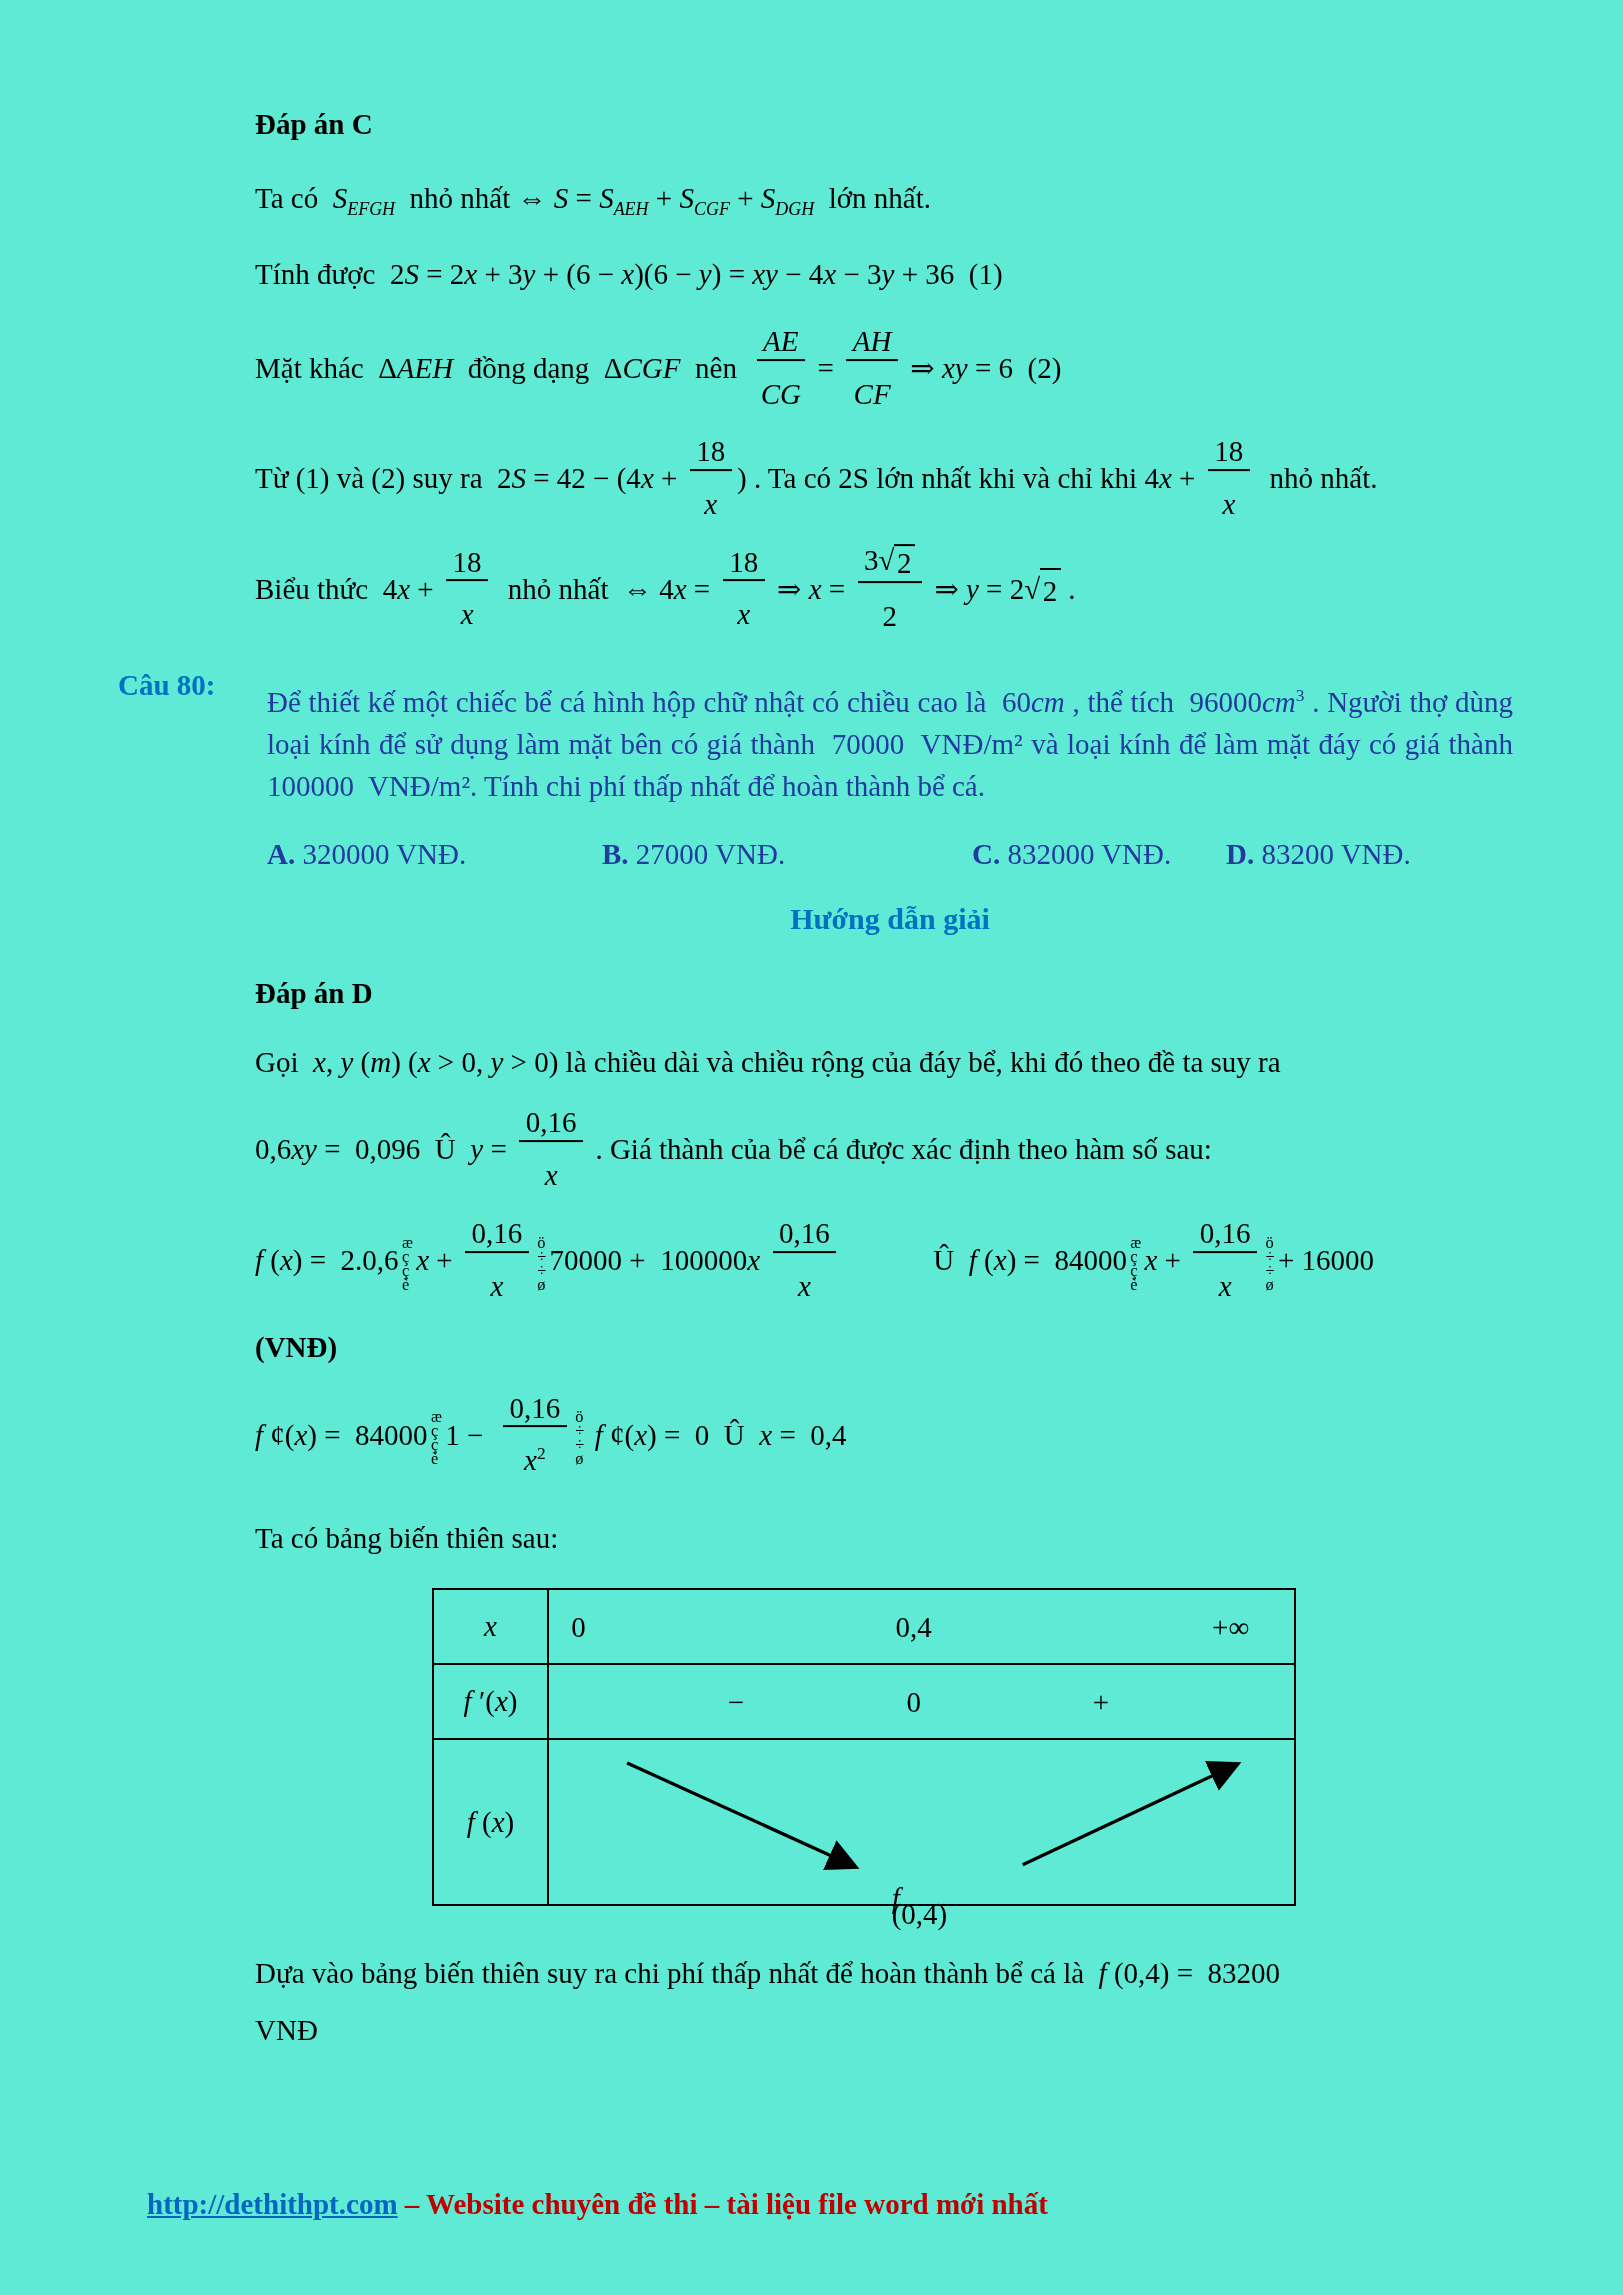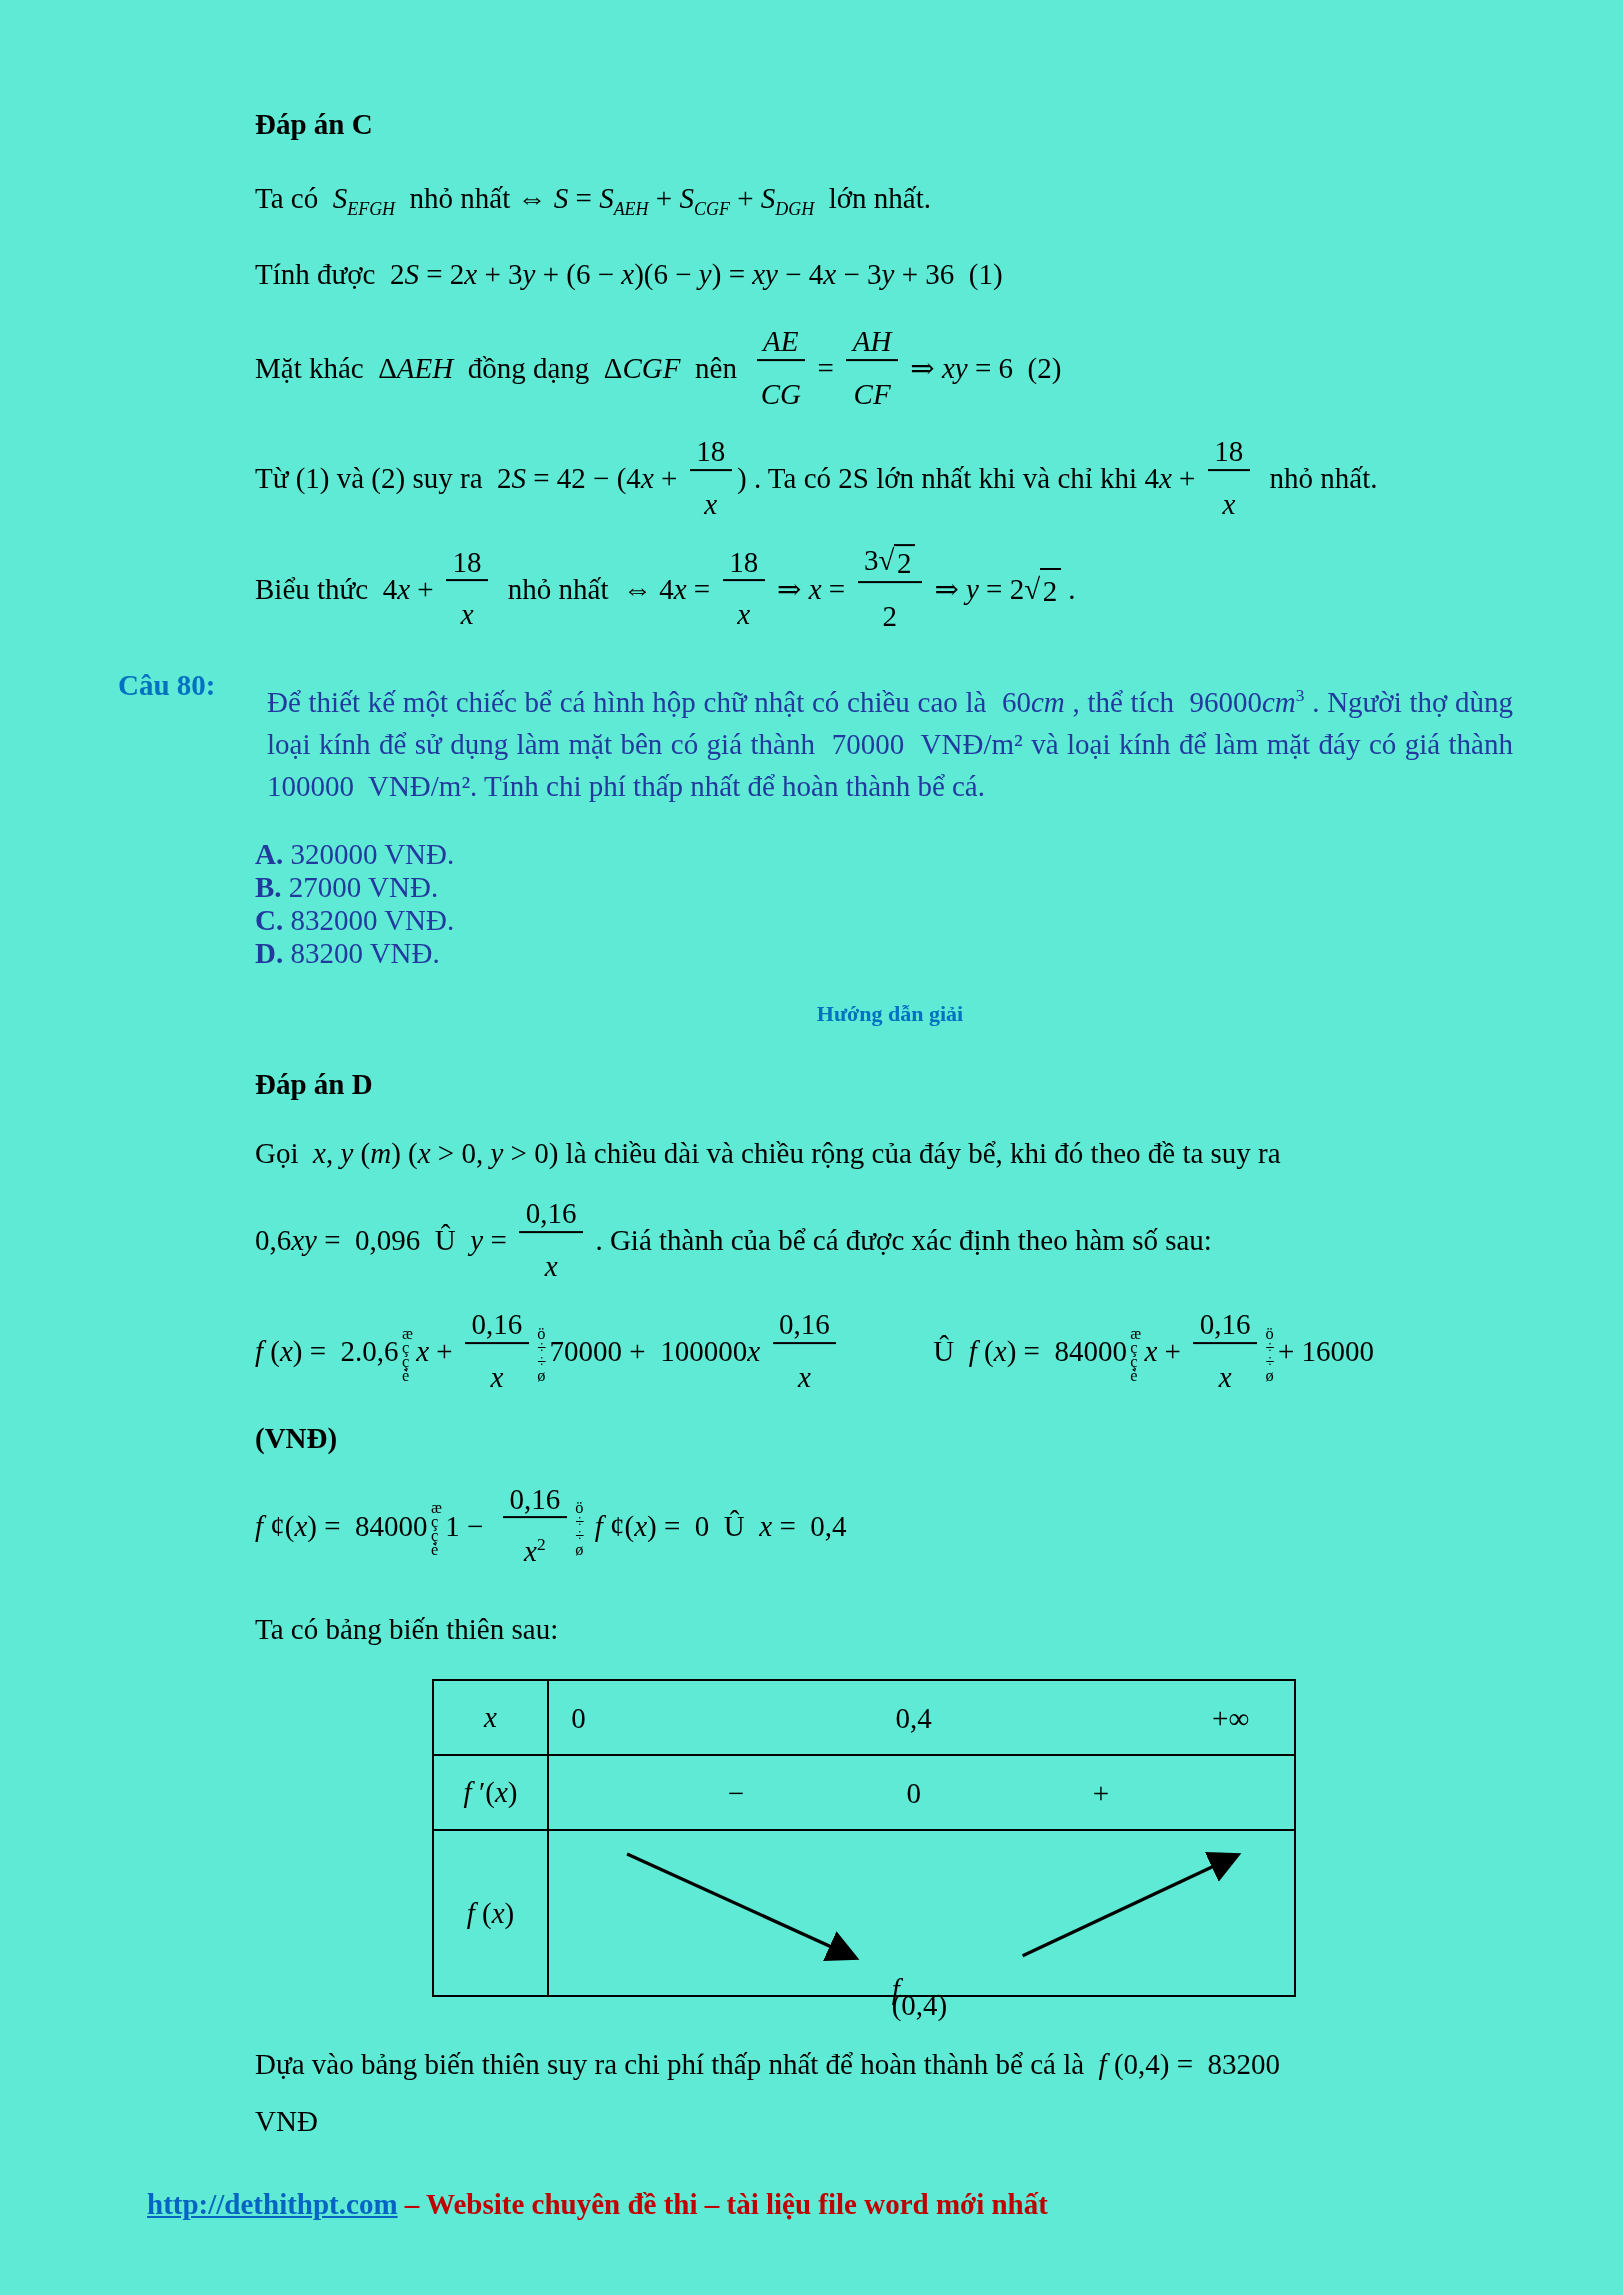--- a/index.html
+++ b/index.html
@@ -23,27 +23,27 @@
   .frac .num{border-bottom:2px solid #000;padding:0 6.5px 1.3px 6.5px;}
   .frac .den{padding-top:17px;}
   .pstack{display:inline-flex;flex-direction:column;vertical-align:middle;
           line-height:0.85;font-size:16.4px;margin:0 3.3px;}
   .sqrt{display:inline-flex;align-items:flex-start;}
   .sqrt .rad{border-top:2px solid #000;padding:0.7px 3.9px 0 2.6px;}
   
   .q-row{display:flex;margin:6.5px 0 18.3px -137px;}
   .q-label{flex:0 0 137px;font-weight:bold;color:#0070C0;}
   .q-text{color:#223A9E;text-align:justify;margin:12px;line-height:1.45;white-space:pre-wrap;}
-  .options{display:flex;color:#223A9E;margin:0 0 31px 0;flex-direction:column;}
+  .options{display:flex;color:#223A9E;margin:0 0 31px 12px;}
   .opt{white-space:pre-wrap;}
   .opt:nth-child(1){width:335px;}
   .opt:nth-child(2){width:370px;}
   .opt:nth-child(3){width:254px;}
   .opt .letter{font-weight:bold;}
-  .hdg{text-align:center;font-weight:bold;color:#0070C0;font-size:22px;margin:0 0 41px 0;}
+  .hdg{text-align:center;font-weight:bold;color:#0070C0;font-size:30px;margin:0 0 41px 0;}
   
   .fx-row{display:flex;justify-content:space-between;align-items:center;
           padding-right:151px;margin:0 0 19.6px 0;}
   .fx-row .seg{white-space:pre-wrap;line-height:1.45;}
   
   .bbt{margin:9.8px 0 46px 177px;width:864px;border:2px solid #000;box-sizing:border-box;}
   .bbt-row{display:flex;border-top:2px solid #000;}
   .bbt-row.r1{border-top:none;}
   .bbt-c1{flex:0 0 113px;border-right:2px solid #000;display:flex;
           align-items:center;justify-content:center;white-space:pre-wrap;}

